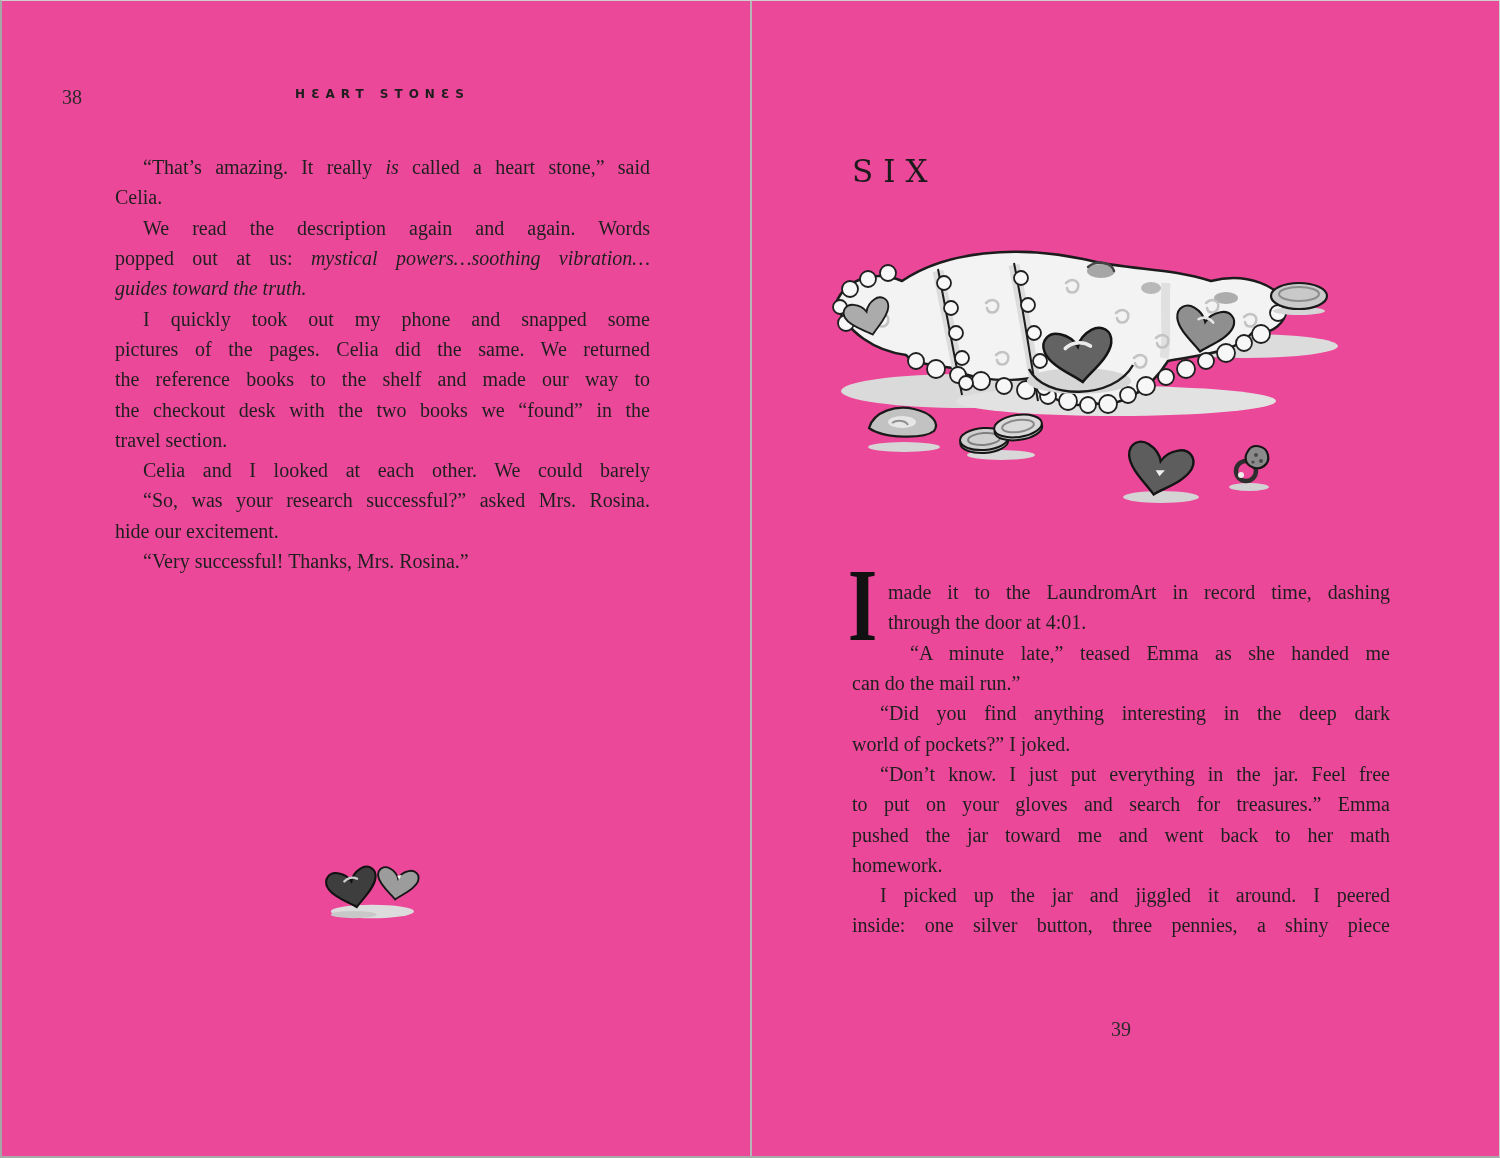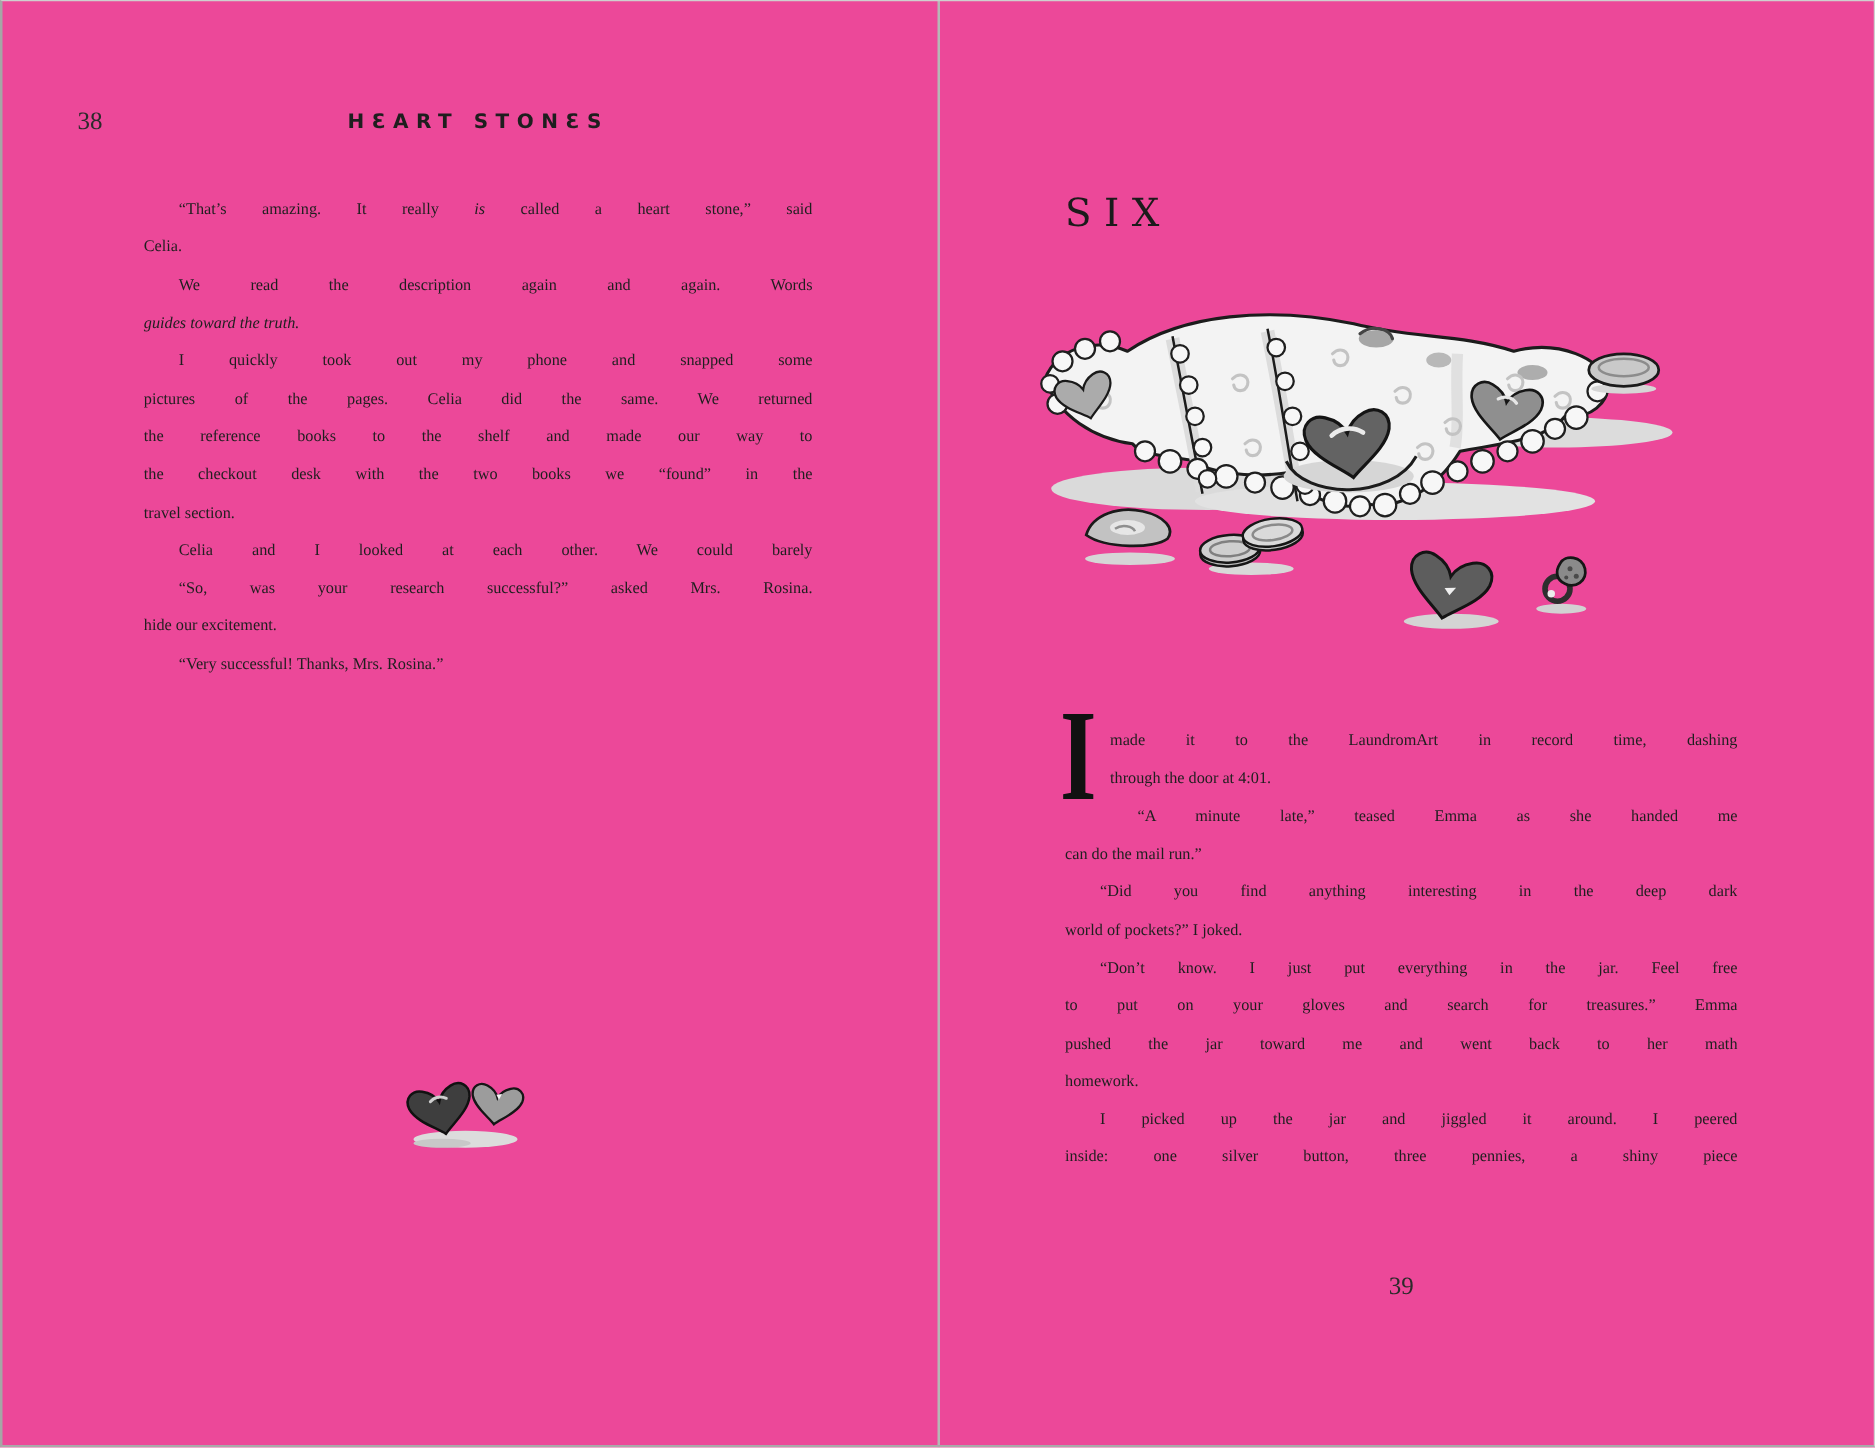--- a/index.html
+++ b/index.html
@@ -8,24 +8,24 @@
   .edge{position:absolute;inset:0;border:1px solid #cfcfcf;border-left:2px solid #a6a6a6;
         border-bottom:2px solid #a9a9a9;pointer-events:none;}
   .gutter{position:absolute;left:750px;top:0;width:2px;height:1158px;background:#b6b6b6;}
   .page{position:absolute;top:0;width:750px;height:1158px;}
   #page-left{left:0;}
   #page-right{left:750px;}
   .pagenum{position:absolute;font-size:20px;color:#2b2b2b;}
   #pn38{left:62px;top:86px;}
   #pn39{left:102px;top:1018px;width:538px;text-align:center;}
   .running-header{position:absolute;left:115px;top:87px;width:535px;text-align:center;
-      font-family:"DejaVu Sans",sans-serif;font-size:16px;font-weight:600;letter-spacing:6px;color:#1e1e1e;}
+      font-family:"DejaVu Sans",sans-serif;font-size:12px;font-weight:600;letter-spacing:6px;color:#1e1e1e;}
   .chapter-title{position:absolute;left:102px;top:153px;width:538px;text-align:left;
       font-family:"DejaVu Serif",serif;font-size:31px;font-weight:500;letter-spacing:10px;color:#1b1b1b;}
-  .textblock{position:absolute;font-size:13px;line-height:30.32px;color:#1f1f1f;}
+  .textblock{position:absolute;font-size:20px;line-height:30.32px;color:#1f1f1f;}
   #left-lines{left:115px;top:152px;width:535px;}
   #right-lines{left:102px;top:577px;width:538px;}
   .tline{height:30.32px;overflow:hidden;}
   .just{text-align:justify;text-align-last:justify;}
   .ind1{text-indent:28px;}
   .ind2{text-indent:58px;}
   .dcpad{padding-left:36px;}
   .dropcap{position:absolute;left:98px;top:553px;font-size:104px;line-height:1;font-weight:700;
       color:#111;transform:scaleX(0.72);transform-origin:0 0;}
   .illus{position:absolute;}
@@ -38,20 +38,21 @@
 
 <div class="spread">
 
   <div class="page" id="page-left">
     <div class="pagenum" id="pn38">38</div>
     <div class="running-header">HƐART STONƐS</div>
     <div class="textblock" id="left-lines">
         <div class="tline just ind1">“That’s amazing. It really <i>is</i> called a heart stone,” said</div>
         <div class="tline">Celia.</div>
         <div class="tline just ind1">We read the description again and again. Words</div>
+        <div class="tline just">popped out at us: <i>mystical powers…soothing vibration…</i></div>
         <div class="tline"><i>guides toward the truth.</i></div>
         <div class="tline just ind1">I quickly took out my phone and snapped some</div>
         <div class="tline just">pictures of the pages. Celia did the same. We returned</div>
         <div class="tline just">the reference books to the shelf and made our way to</div>
         <div class="tline just">the checkout desk with the two books we “found” in the</div>
         <div class="tline">travel section.</div>
         <div class="tline just ind1">Celia and I looked at each other. We could barely</div>
         <div class="tline just ind1">“So, was your research successful?” asked Mrs. Rosina.</div>
         <div class="tline">hide our excitement.</div>
         <div class="tline ind1">“Very successful! Thanks, Mrs. Rosina.”</div>

